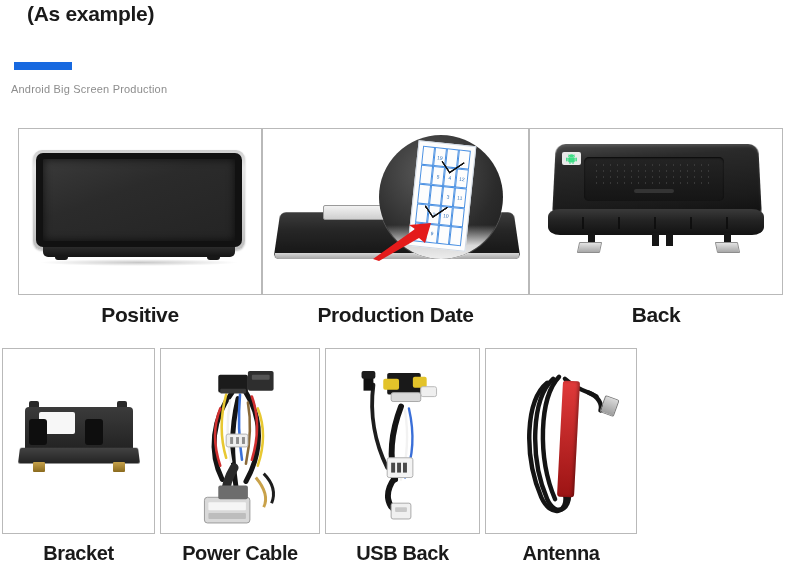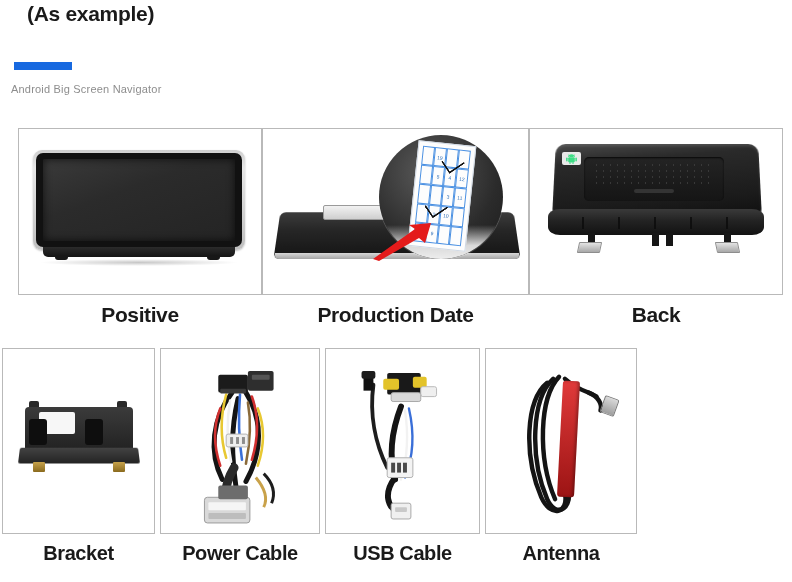--- a/index.html
+++ b/index.html
@@ -249,21 +249,21 @@
   }
 </style>
 </head>
 <body>
 
 <div class="header">
   <div class="title-row">
     <span class="title-sub">(As example)</span>
   </div>
   <div class="accent-bar"></div>
-  <div class="subtitle">Android  Big Screen Navigator</div>
+  <div class="subtitle">Android  Big Screen Production</div>
 </div>
 
 <div class="row row-top">
 
   <div class="cell c-positive">
     <div class="card">
       <div class="unit-front">
         <div class="bezel">
             <div class="screen"></div>
           </div>
@@ -452,21 +452,21 @@
 
         <rect x="62" y="110" width="26" height="20" rx="2" fill="#f3f3f3" stroke="#b0b0b0"></rect>
         <rect x="66" y="115" width="4" height="10" fill="#4a4a4a"></rect>
         <rect x="72" y="115" width="4" height="10" fill="#4a4a4a"></rect>
         <rect x="78" y="115" width="4" height="10" fill="#4a4a4a"></rect>
 
         <rect x="66" y="156" width="20" height="16" rx="2" fill="#f0f0f0" stroke="#a9a9a9"></rect>
         <rect x="70" y="160" width="12" height="5" rx="1" fill="#c9c9c9"></rect>
       </svg>
     </div>
-    <div class="caption">USB Cable</div>
+    <div class="caption">USB Back</div>
   </div>
 
   <div class="cell c-antenna">
     <div class="card">
       <svg width="100%" height="100%" viewBox="0 0 152 186">
         <g fill="none" stroke="#141414" stroke-width="4.5" stroke-linecap="round">
           <path d="M62 34 C 40 52, 38 108, 56 150 C 66 172, 84 166, 80 146"></path>
           <path d="M68 30 C 46 50, 44 110, 62 152 C 70 170, 86 164, 84 144"></path>
           <path d="M74 28 C 54 48, 52 110, 70 152"></path>
           <path d="M80 30 C 96 44, 104 42, 112 48"></path>

